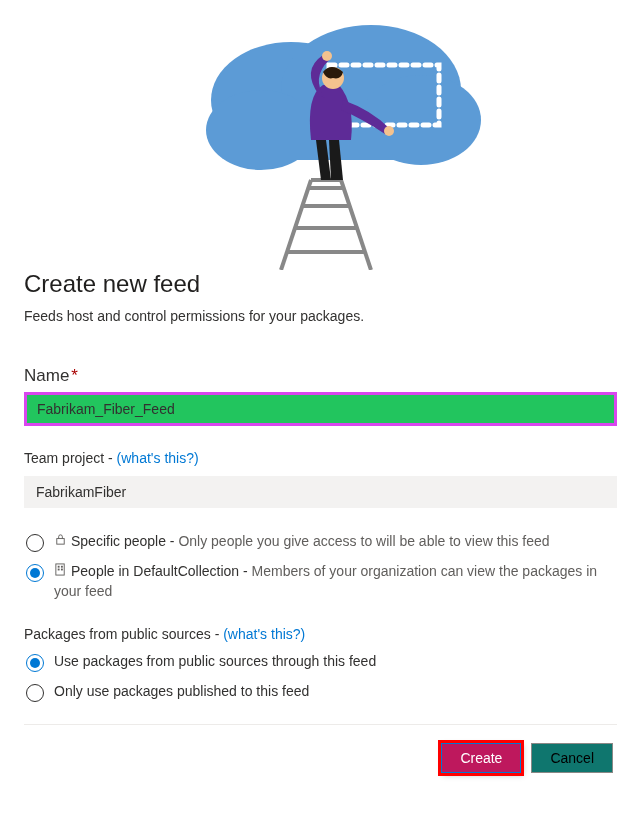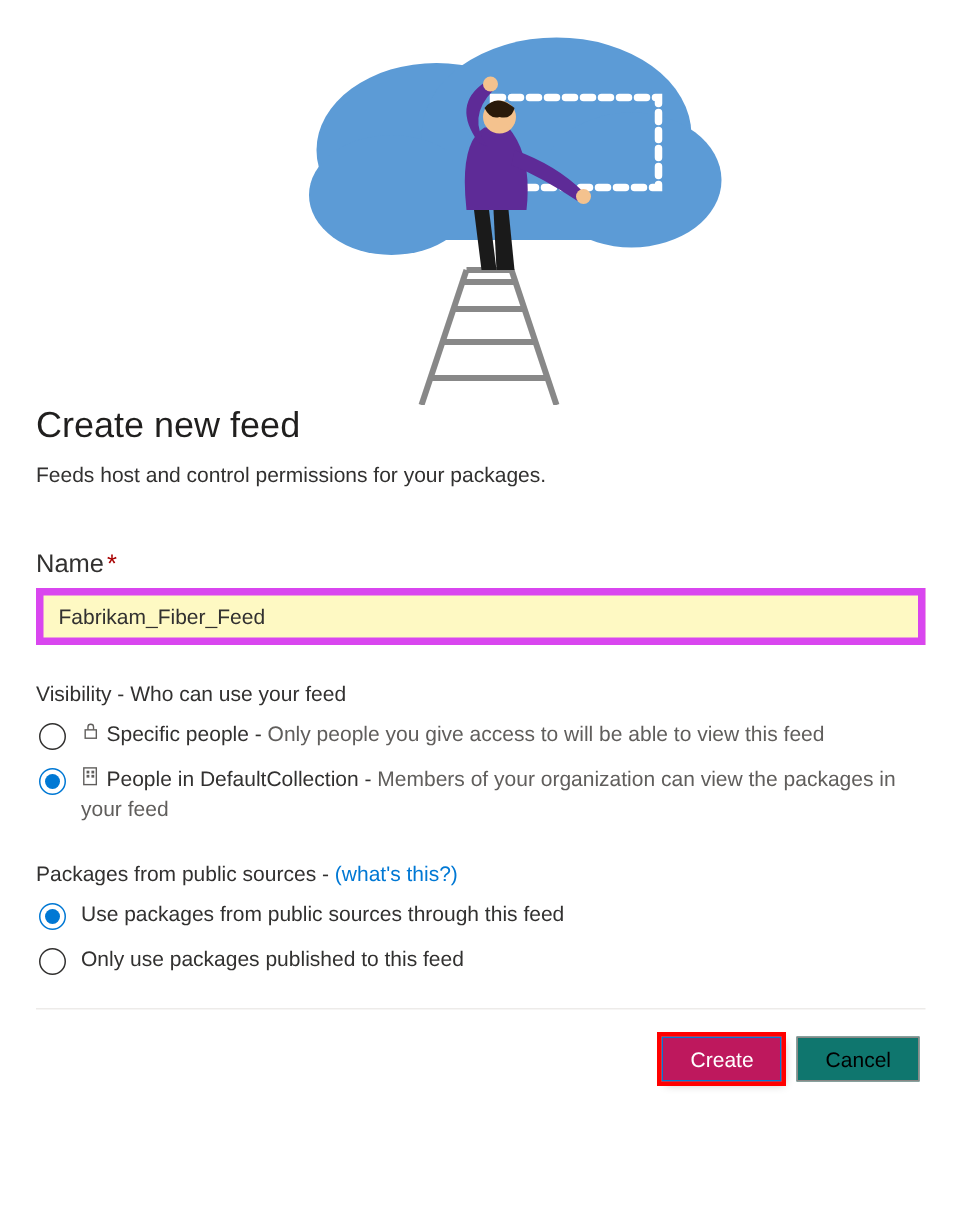--- a/index.html
+++ b/index.html
@@ -33,22 +33,22 @@
       display: block;
       font-size: 17px;
       margin-bottom: 6px;
       color: #323130;
     }
     .required-star { color: #a80000; margin-left: 2px; }
     .text-input {
       width: 100%;
       padding: 6px 10px;
       font-size: 14px;
-      border: 5px solid #d946ef;
-      background: #fef9c3;
+      border: 3px solid #d946ef;
+      background: #22c55e;
       font-family: inherit;
       color: #323130;
     }
     .readonly-box {
       width: 100%;
       padding: 8px 12px;
       background: #f3f2f1;
       color: #323130;
       font-size: 14px;
       margin-top: 4px;
@@ -163,23 +163,29 @@
   <h1>Create new feed</h1>
   <p class="subtitle">Feeds host and control permissions for your packages.</p>
 
   <div class="section">
     <label class="field-label">
       <span>Name</span><span class="required-star">*</span>
     </label>
     <input type="text" class="text-input" value="Fabrikam_Fiber_Feed" style="">
   </div>
 
-
   <div class="section">
-    <div class="section-label">Visibility - Who can use your feed</div>
+    <div class="section-label">
+      <span>Team project -</span>
+      <span class="helper-link">(what's this?)</span>
+    </div>
+    <div class="readonly-box">FabrikamFiber</div>
+  </div>
+
+  <div class="section">
 
     <div class="radio-row">
       <div class="radio"></div>
       <div class="radio-content">
         <span class="icon-slot">
           <svg class="lock-icon" viewBox="0 0 14 14">
               <rect x="3" y="6" width="8" height="6" fill="none" stroke="#605e5c" stroke-width="1"></rect>
               <path d="M5 6 V4 a2 2 0 0 1 4 0 V6" fill="none" stroke="#605e5c" stroke-width="1"></path>
             </svg>
         </span><span>Specific people - </span><span class="radio-desc">Only people you give access to will be able to view this feed</span>

